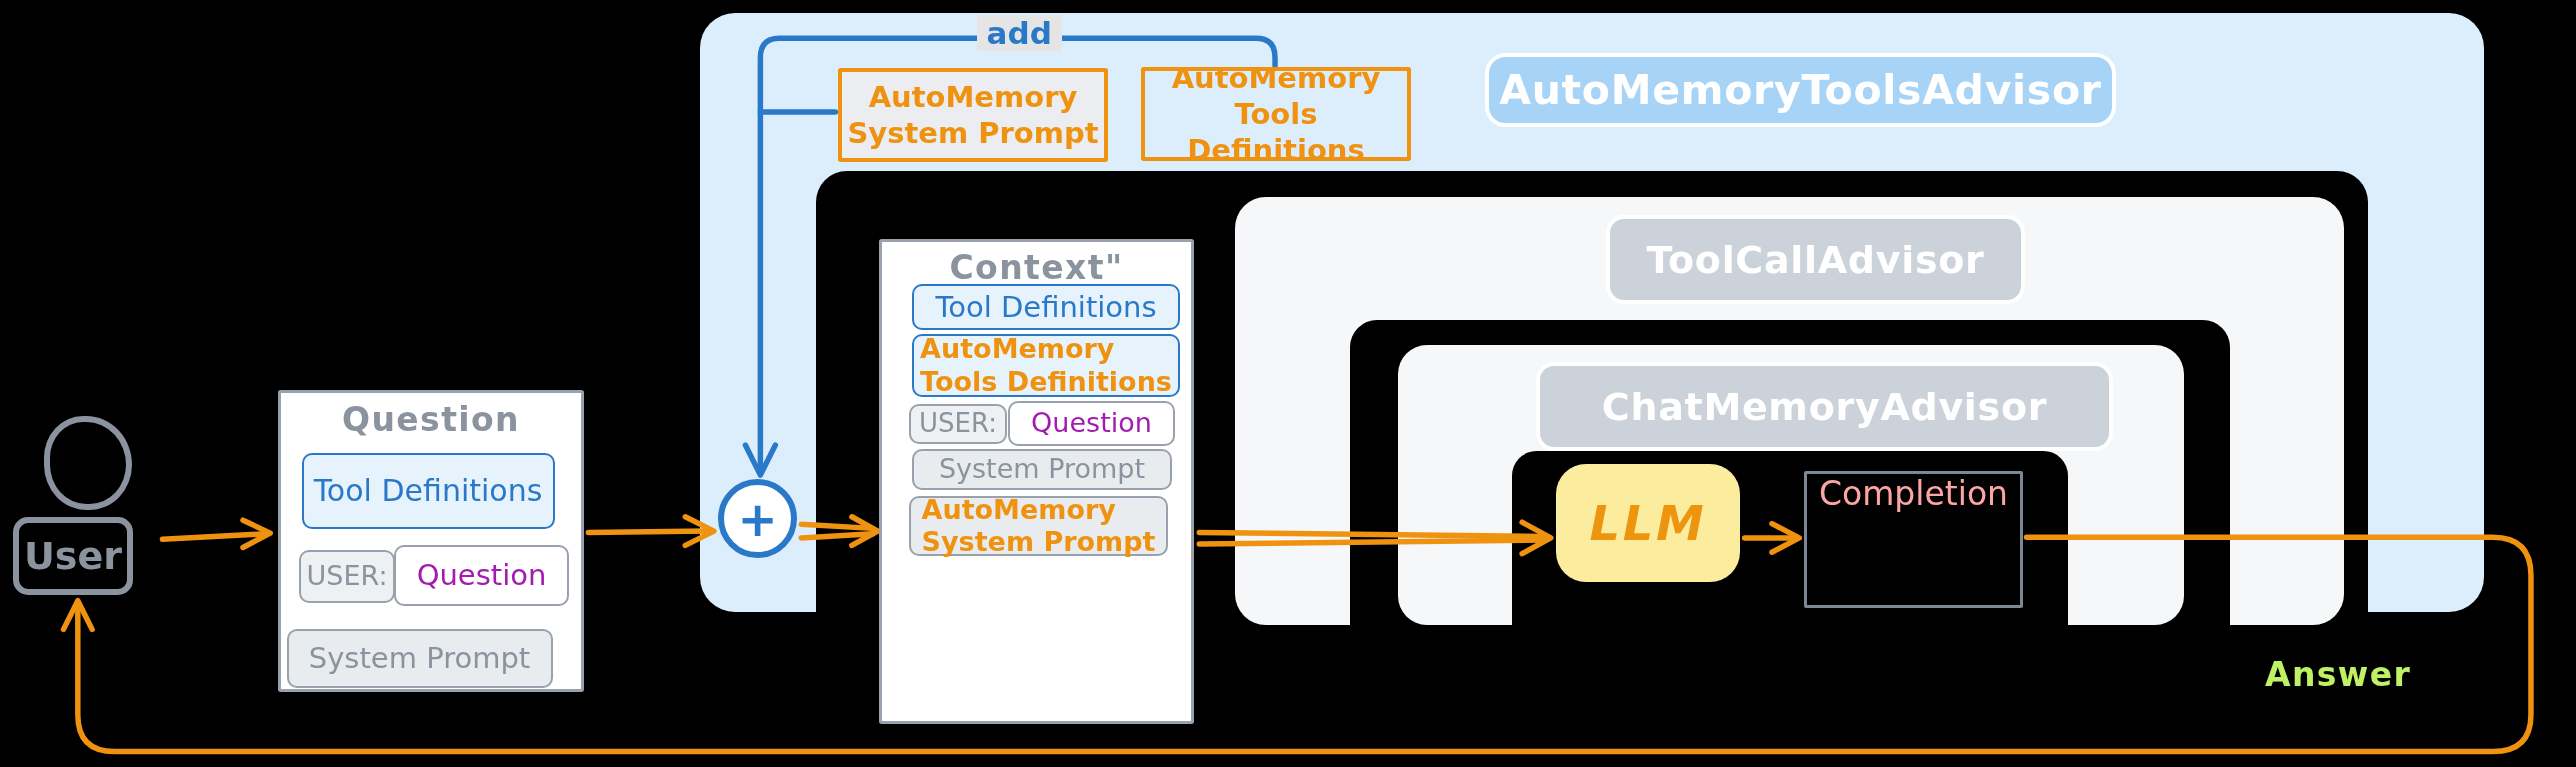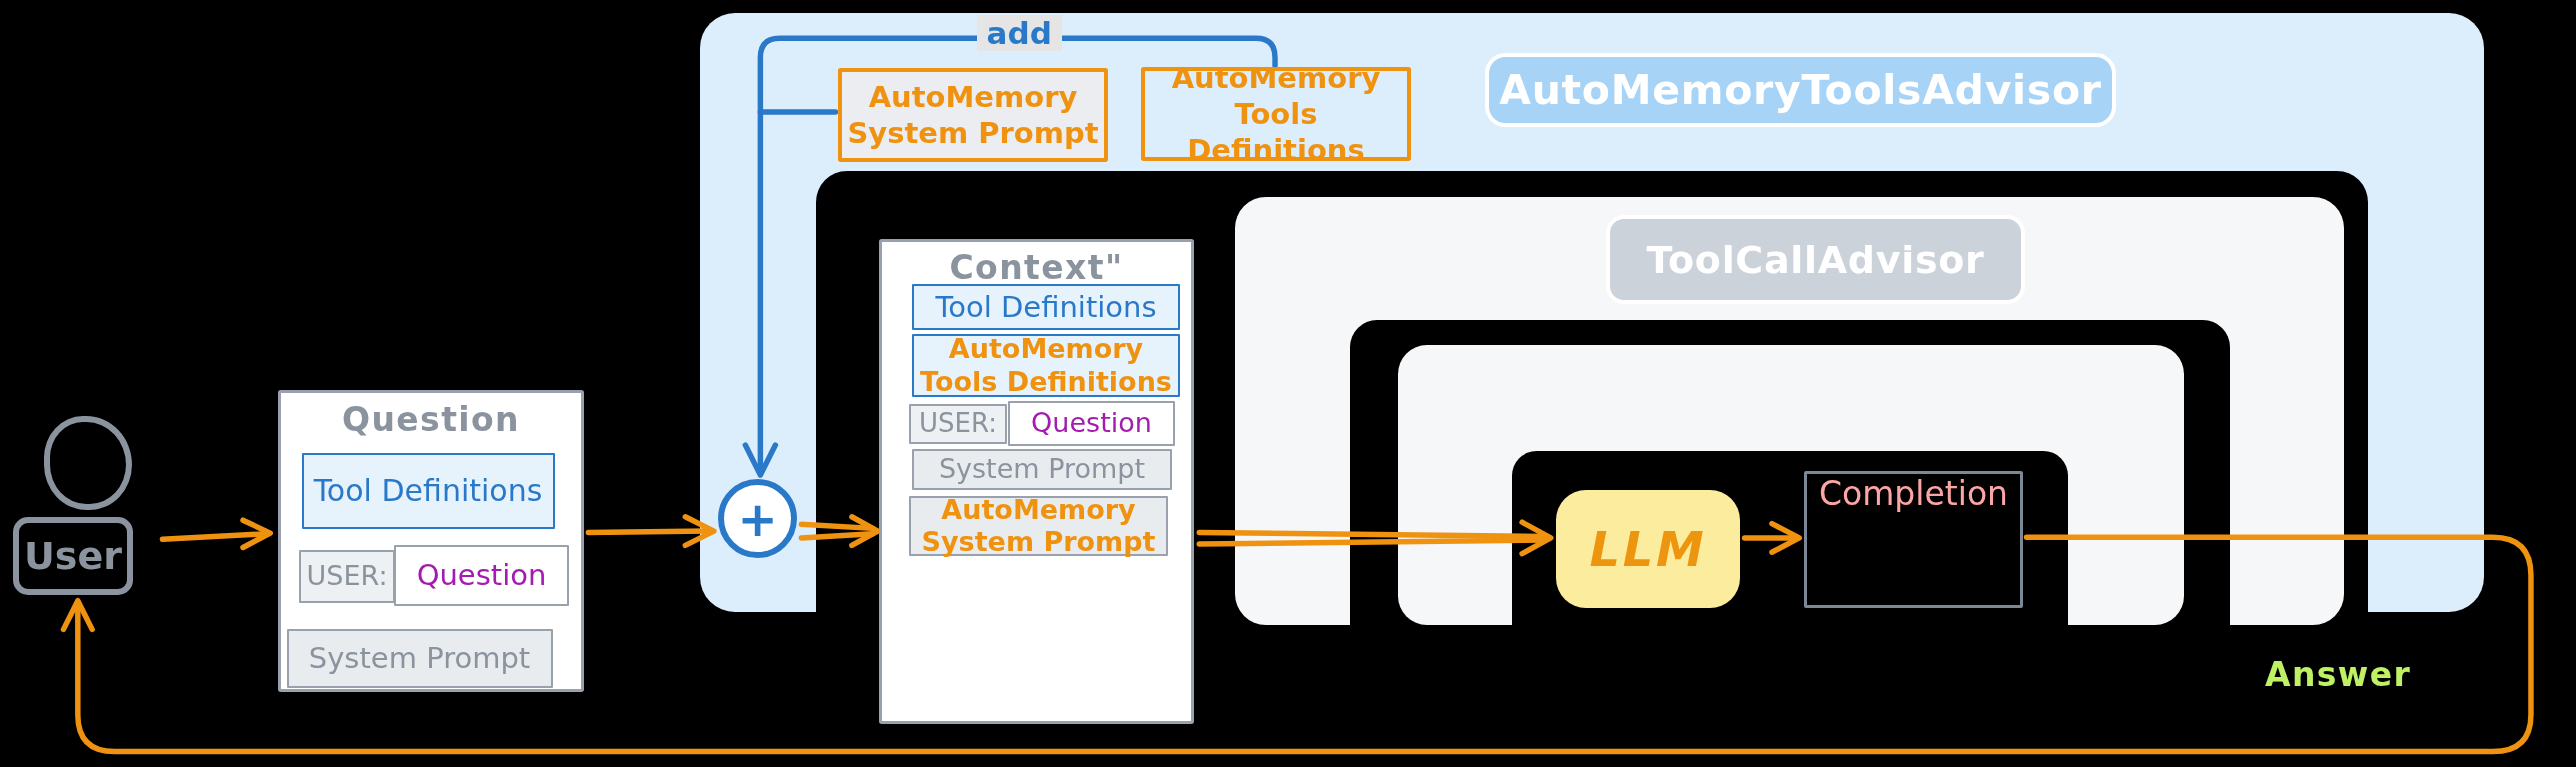--- a/index.html
+++ b/index.html
@@ -22,22 +22,22 @@
     color:#ffffff;font-weight:bold;letter-spacing:0.7px;z-index:10;
     border:4.1px solid #ffffff;box-sizing:border-box;
   }
   #badge-automemory{left:1485px;top:53px;width:631px;height:74px;background:#a7d3f7;border-radius:20.5px;font-size:41px;}
   #badge-toolcall{left:1606px;top:215px;width:419px;height:89px;background:#ccd2da;border-radius:18px;font-size:38px;}
   #badge-chatmemory{left:1536px;top:362px;width:577px;height:89px;background:#ccd2da;border-radius:18px;font-size:38px;}
   
   .panel{position:absolute;background:#ffffff;border:3.4px solid #98a1ac;box-sizing:border-box;z-index:10;border-radius:2.7px;}
   .panel-title{width:100%;text-align:center;color:#8a939e;font-size:33px;font-weight:bold;letter-spacing:1.4px;}
   .chip{
-    position:absolute;display:flex;align-items:center;justify-content:center;text-align:center;
-    box-sizing:border-box;border-radius:1px;white-space:pre-line;line-height:1.2;
+    position:absolute;display:flex;align-items:center;justify-content:center;text-align:left;
+    box-sizing:border-box;border-radius:10px;white-space:pre-line;line-height:1.2;
   }
   .chip.blue{background:#e7f3fc;border:2.7px solid #2a79c9;color:#2a79c9;}
   .chip.blue.orange-text{color:#ef9210;}
   .chip.gray{background:#e9ecef;border:2.7px solid #98a1ac;color:#8a939e;}
   .chip.gray.orange-text{color:#ef9210;}
   .chip.lite{background:#eef1f4;border:2.7px solid #98a1ac;color:#8a939e;}
   .chip.white{background:#ffffff;border:2.7px solid #98a1ac;color:#a21caf;}
   
   .membox{
     position:absolute;display:flex;align-items:center;justify-content:center;text-align:center;
@@ -53,21 +53,21 @@
     display:flex;align-items:center;justify-content:center;color:#8a939e;font-size:38px;font-weight:bold;z-index:10;box-sizing:border-box;
   }
   
   #plus-node{
     position:absolute;left:718px;top:479px;width:79px;height:79px;background:#ffffff;border:6.1px solid #2a79c9;
     border-radius:50%;display:flex;align-items:center;justify-content:center;color:#2a79c9;
     font-size:48px;font-weight:bold;z-index:10;box-sizing:border-box;line-height:1;
   }
   
   #llm-node{
-    position:absolute;left:1556px;top:490px;width:184px;height:118px;background:#fcec9e;border-radius:30px;
+    position:absolute;left:1556px;top:464px;width:184px;height:118px;background:#fcec9e;border-radius:30px;
     display:flex;align-items:center;justify-content:center;color:#ee9510;font-size:48px;font-weight:bold;font-style:italic;z-index:10;letter-spacing:2.7px;
   }
   #completion-node{
     position:absolute;left:1804px;top:471px;width:219px;height:137px;background:transparent;border:3.4px solid #7d8896;
     display:flex;align-items:flex-start;justify-content:center;color:#fca5a5;font-size:33px;z-index:10;box-sizing:border-box;padding-top:0;border-radius:2px;
   }
   
   #add-label{
     position:absolute;left:977px;top:15px;padding:0 9.6px;background:#e5e5e5;color:#2a79c9;
     font-size:31px;font-weight:bold;z-index:7;
@@ -115,20 +115,21 @@
     <path class="orange-line" d="M 93 922 L 114 880 L 135 922"></path>
 
     <path class="blue-line" d="M 1868 96 L 1868 84 Q 1868 56 1840 56 L 1142 56 Q 1114 56 1114 84 L 1114 692"></path>
     <path class="blue-line" d="M 1092 652 L 1114 696 L 1136 652"></path>
 
     <path class="blue-line" d="M 1114 164 L 1224 164"></path>
   </svg>
 
   <div id="badge-automemory" class="badge">AutoMemoryToolsAdvisor</div>
   <div id="badge-toolcall" class="badge">ToolCallAdvisor</div>
+  <div id="badge-chatmemory" class="badge">ChatMemoryAdvisor</div>
 
   <div id="membox-system" class="membox">AutoMemory
 System Prompt</div>
   <div id="membox-tools" class="membox">AutoMemory
 Tools Definitions</div>
 
   <div id="add-label">add</div>
 
   <div id="user-head"></div>
   <div id="user-box">User</div>

